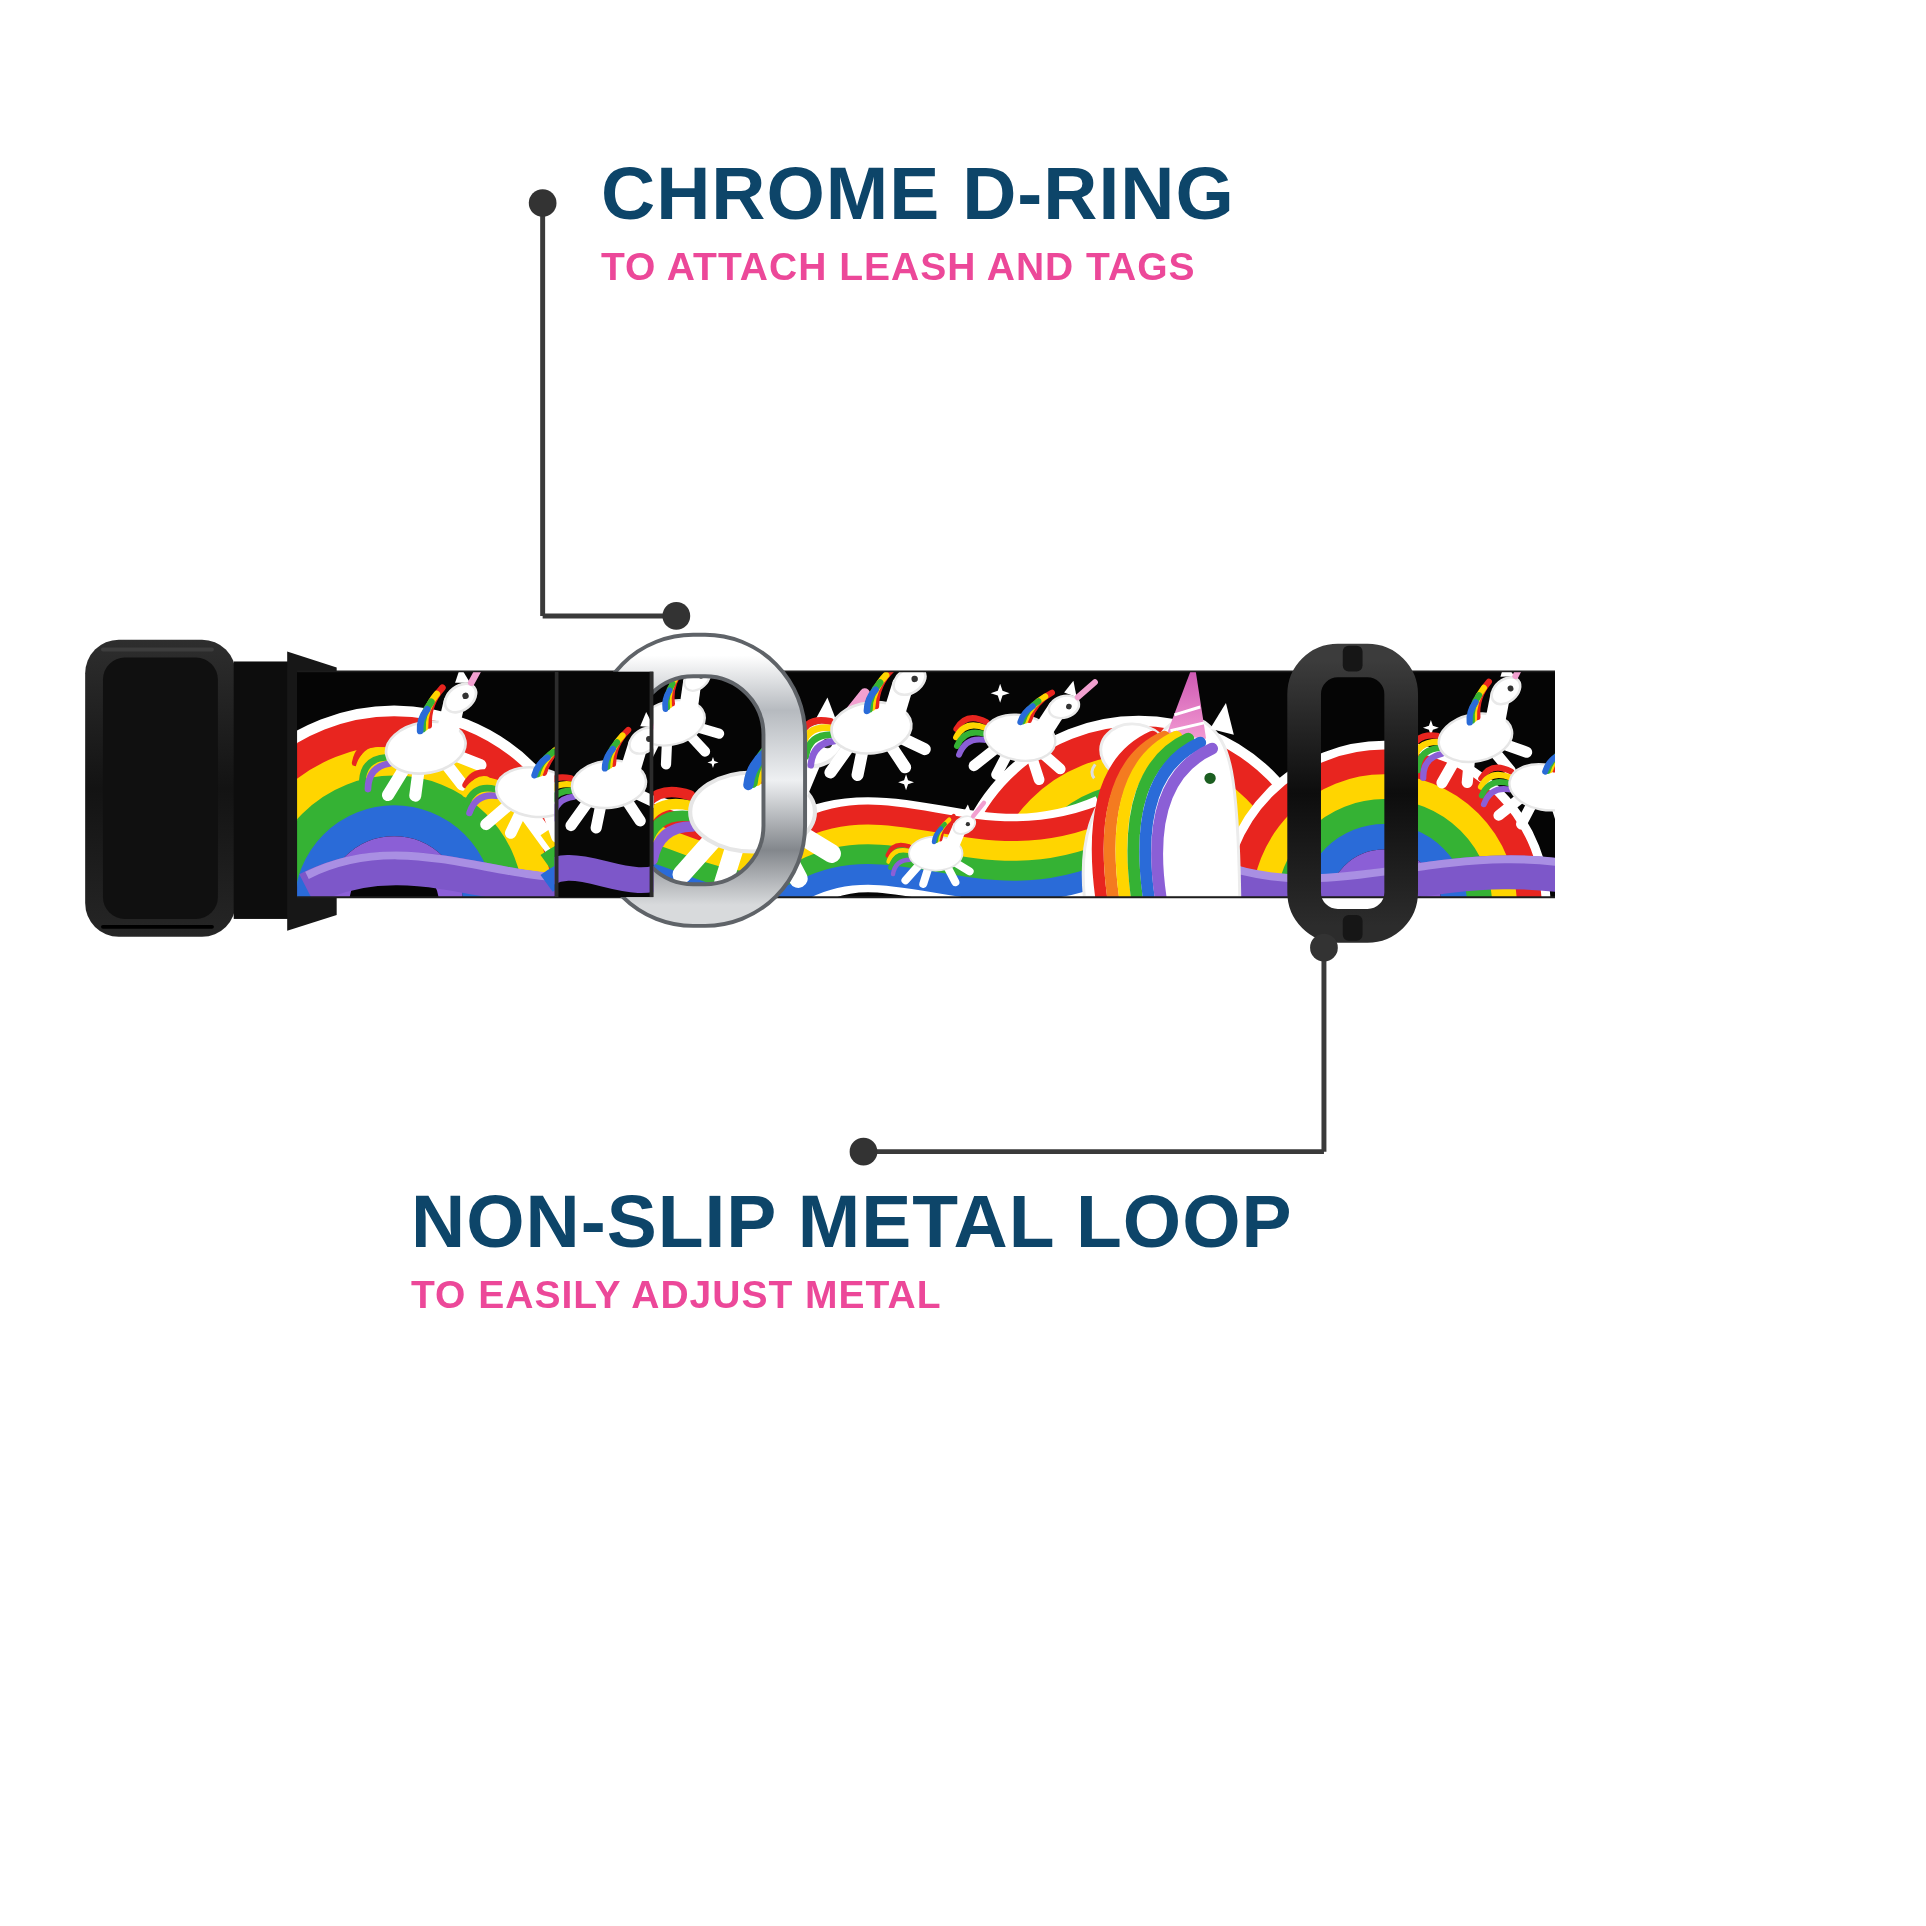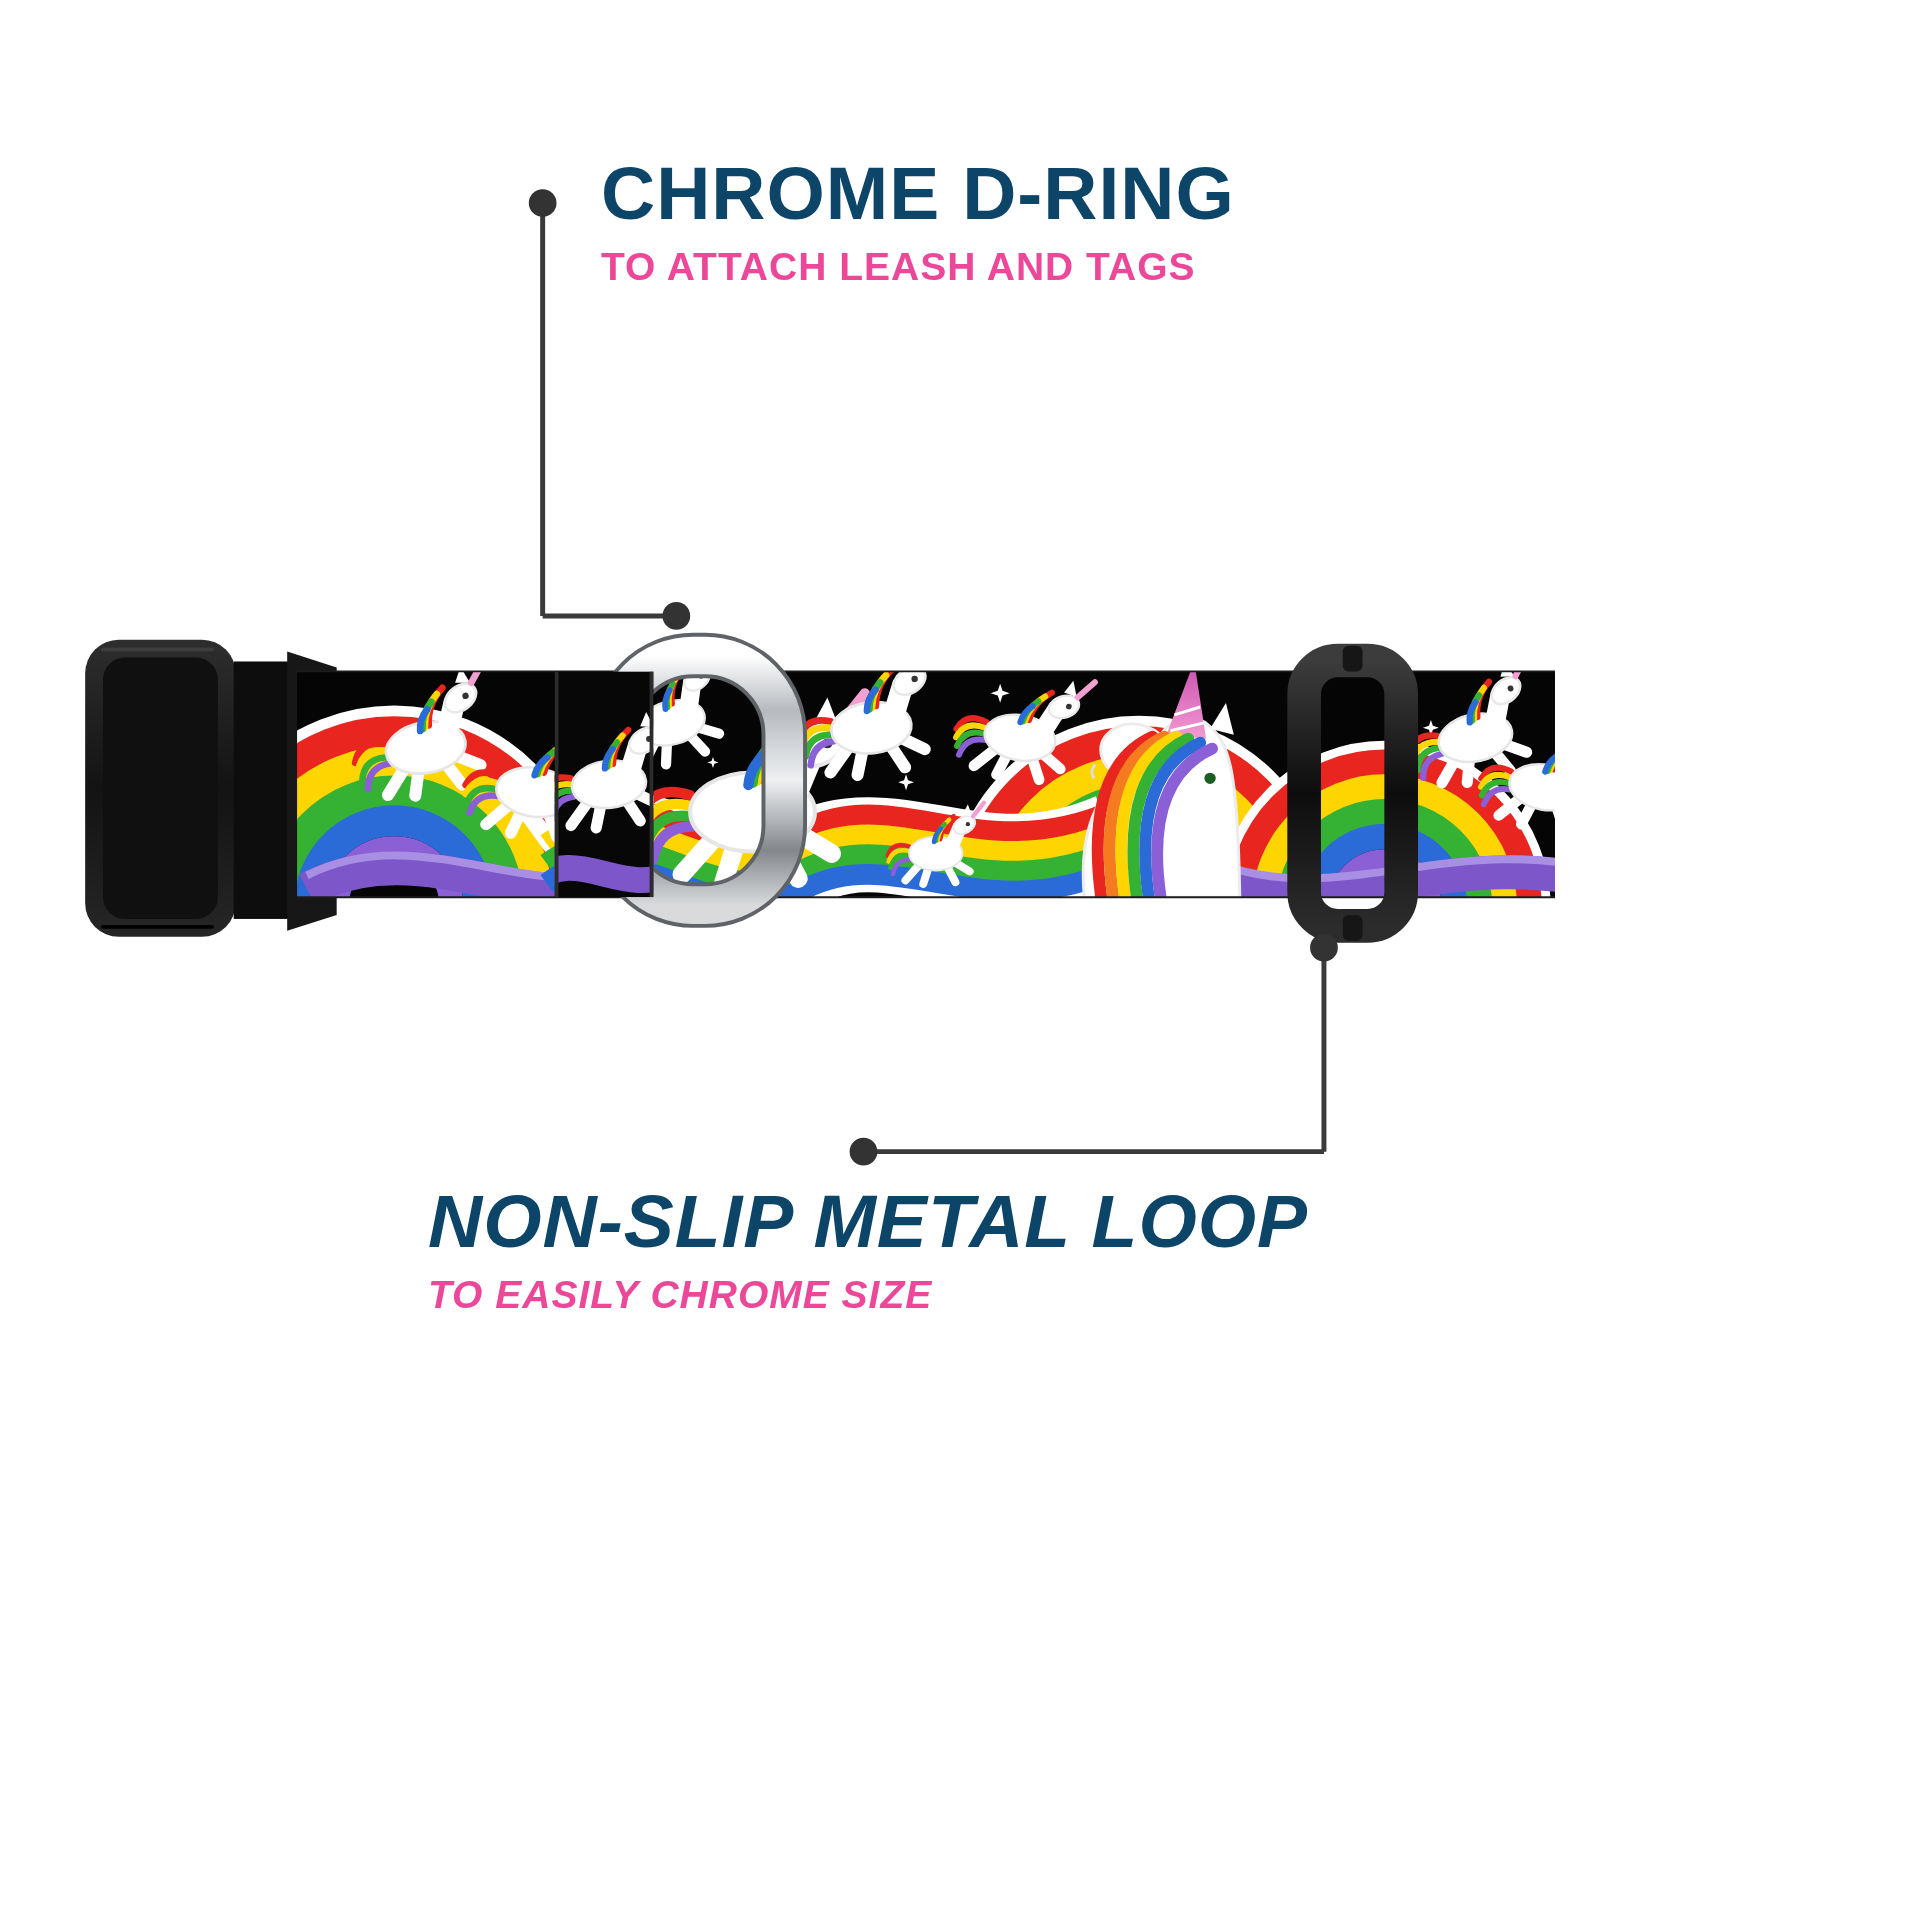--- a/index.html
+++ b/index.html
@@ -11,21 +11,21 @@
   .ann{position:absolute;}
   .ann h1{
     margin:0;font-weight:800;font-size:75px;line-height:1;
     letter-spacing:1px;color:#0d4569;
   }
   .ann h2{
     margin:16px 0 0 0;font-weight:700;font-size:39px;line-height:1;
     letter-spacing:1px;color:#ec4899;
   }
   .ann-top{left:601px;top:156px;}
-  .ann-bottom{left:428px;top:1184px;font-style:italic;}
+  .ann-bottom{left:411px;top:1184px;}
 </style>
 </head>
 <body>
 
 <div class="canvas">
 
   <svg class="art" viewBox="0 0 1946 1946" aria-hidden="true">
     <defs>
       <linearGradient id="chromeGrad" x1="0" y1="0" x2="0" y2="1">
         <stop offset="0" stop-color="#ffffff"></stop>
@@ -195,17 +195,17 @@
     </g>
   </svg>
 
   <div class="ann ann-top">
     <h1>CHROME D-RING</h1>
     <h2>TO ATTACH LEASH AND TAGS</h2>
   </div>
 
   <div class="ann ann-bottom">
     <h1>NON-SLIP METAL LOOP</h1>
-    <h2>TO EASILY CHROME SIZE</h2>
+    <h2>TO EASILY ADJUST METAL</h2>
   </div>
 
 </div>
 
 
 </body></html>

